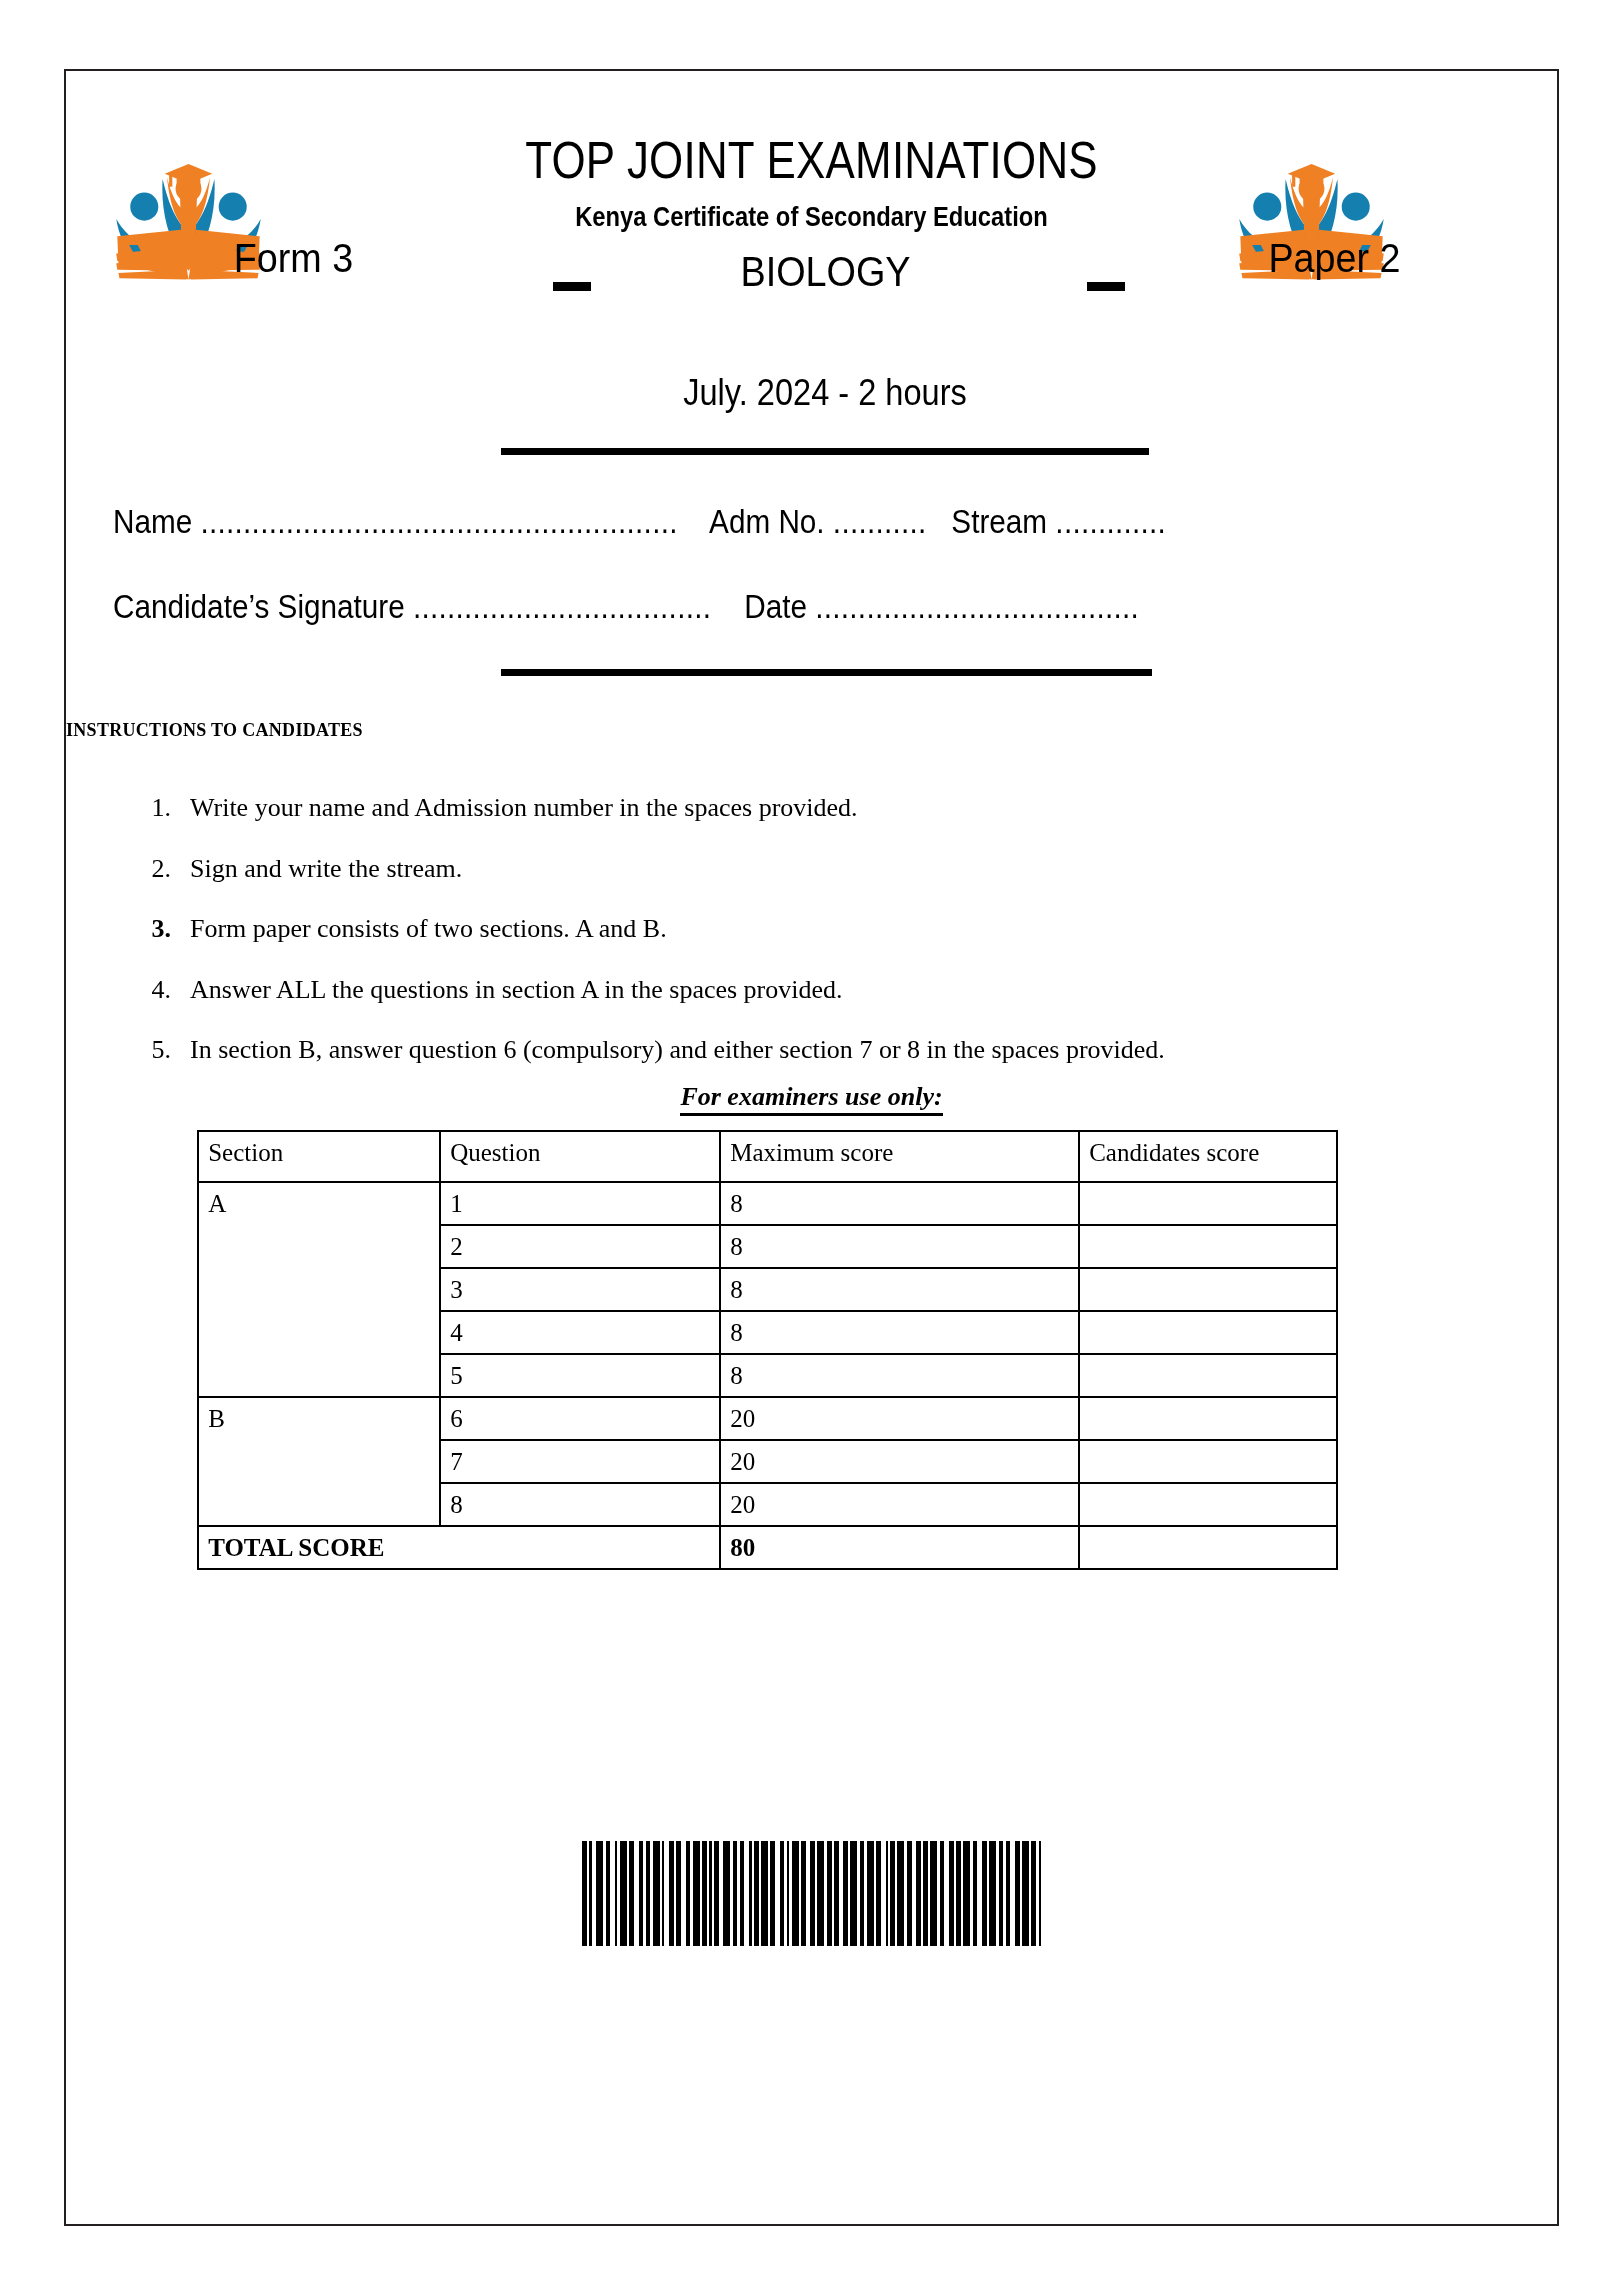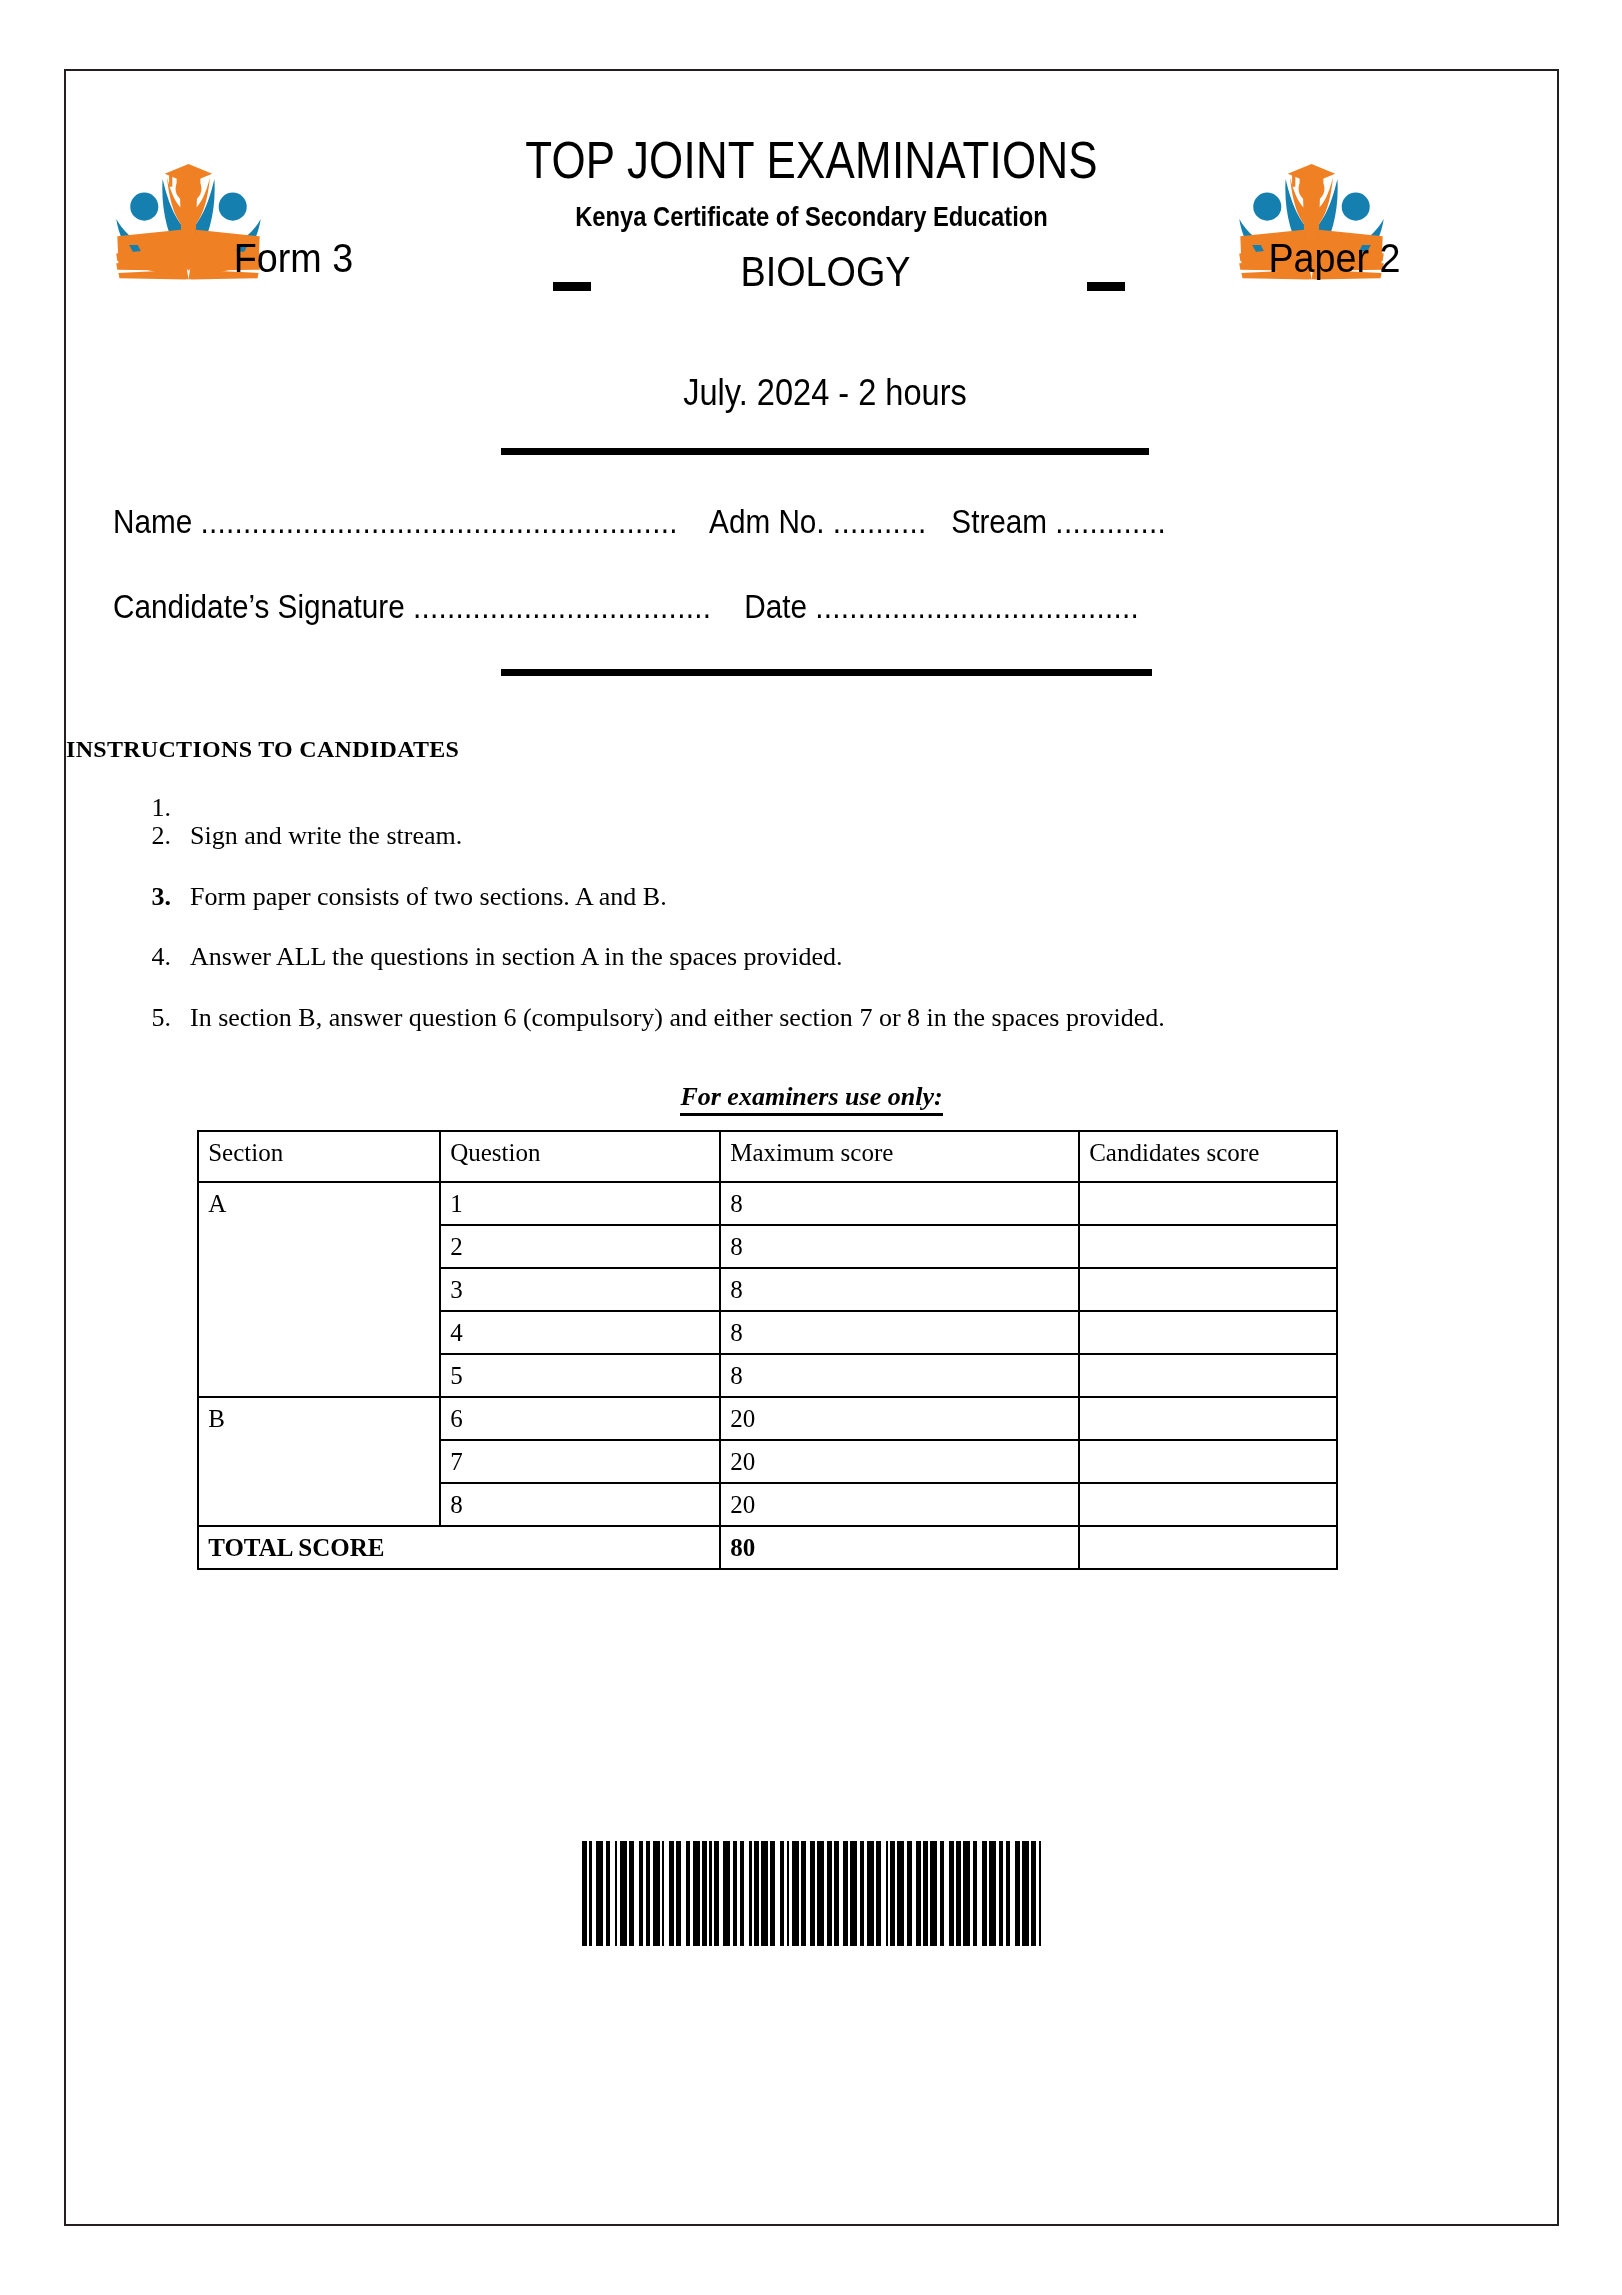--- a/index.html
+++ b/index.html
@@ -182,24 +182,23 @@
     top: 649px;
     width: 100%;
   }
 
   .instructions-heading {
     position: absolute;
     left: 0px;
     top: 0px;
     font-family: "Liberation Serif", serif;
     font-weight: 700;
-    font-size: 24px;
+    font-size: 18px;
     color: #000000;
     letter-spacing: 0.3px;
-    margin-top: 16px;
   }
 
   #instruction-list {
     position: absolute;
     left: 72px;
     top: 72px;
     width: 1374px;
     margin: 0;
     padding: 0;
     list-style: none;
@@ -396,21 +395,21 @@
       <span>Date</span>
       <span class="dots">......................................</span>
     </div>
 
     <div class="rule-bottom"></div>
   </div>
 
   <div id="instructions-block">
     <div class="instructions-heading">INSTRUCTIONS TO CANDIDATES</div>
     <ul id="instruction-list">
-        <li><span class="num">1.</span></li>
+        <li><span class="num">1.</span><span><span>Write your name and Admission number in the spaces provided.</span></span></li>
         <li><span class="num">2.</span><span><span>Sign and write the stream.</span></span></li>
         <li class="bold-num"><span class="num">3.</span><span><span>Form paper consists of two sections. </span><span class="b">A and B.</span></span></li>
         <li><span class="num">4.</span><span><span>Answer </span><span class="b">ALL</span><span> the questions in section A in the spaces provided.</span></span></li>
         <li><span class="num">5.</span><span><span>In section </span><span class="b">B</span><span>, answer question </span><span class="b">6 (compulsory)</span><span> and either section </span><span class="b">7 or 8</span><span> in the spaces provided.</span></span></li>
       </ul>
   </div>
 
   <div id="examiners-caption">
     <span>For examiners use only:</span>
   </div>

